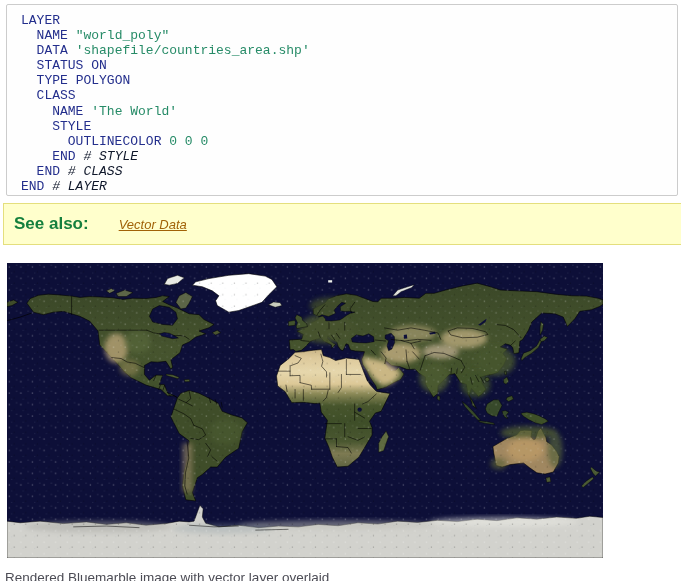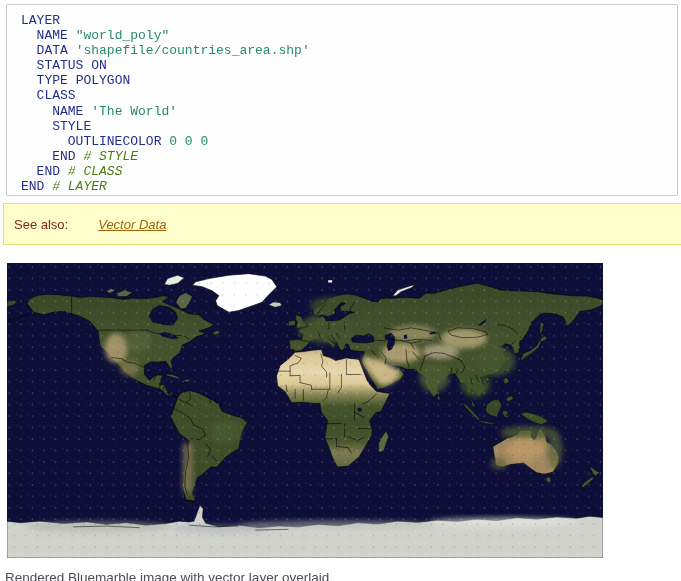--- a/index.html
+++ b/index.html
@@ -8,27 +8,27 @@
 
   
   .code-box{position:absolute;left:6px;top:4px;width:642px;height:174px;
             background:#fefefe;border:1px solid #cccccc;border-radius:2px;
             padding:8px 14px;overflow:hidden;}
   .code-block{font-family:"Liberation Mono","DejaVu Sans Mono",monospace;
               font-size:13px;line-height:15.1px;white-space:pre;color:#222222;}
   .tok-k{color:#232e8c;}
   .tok-s{color:#268b67;}
   .tok-n{color:#268b67;text-align:right;}
-  .tok-c{color:#4d7c0f;font-style:italic;}
+  .tok-c{color:#0f172a;font-style:italic;}
   .tok-w{color:#222222;}
 
   
   .seealso{position:absolute;left:3px;top:203px;width:679px;height:40px;
            background:#ffffcc;border:1px solid #e4df7d;display:flex;align-items:center;}
-  .seealso-label{font-weight:normal;color:#7f1d1d;font-size:13px;margin-left:10px;}
+  .seealso-label{font-weight:bold;color:#15803d;font-size:17px;margin-left:10px;}
   .seealso-link{font-style:italic;color:#a16207;font-size:13px;margin-left:30px;
                 text-decoration:underline;cursor:pointer;}
 
   
   .map-wrap{position:absolute;left:7px;top:263px;width:596px;height:295px;overflow:hidden;}
   .map-wrap svg{display:block;width:100%;height:100%;}
 
   .caption{position:absolute;left:5px;top:570px;font-size:13.5px;color:#4c4c55;line-height:15px;}
 </style>
 </head>

